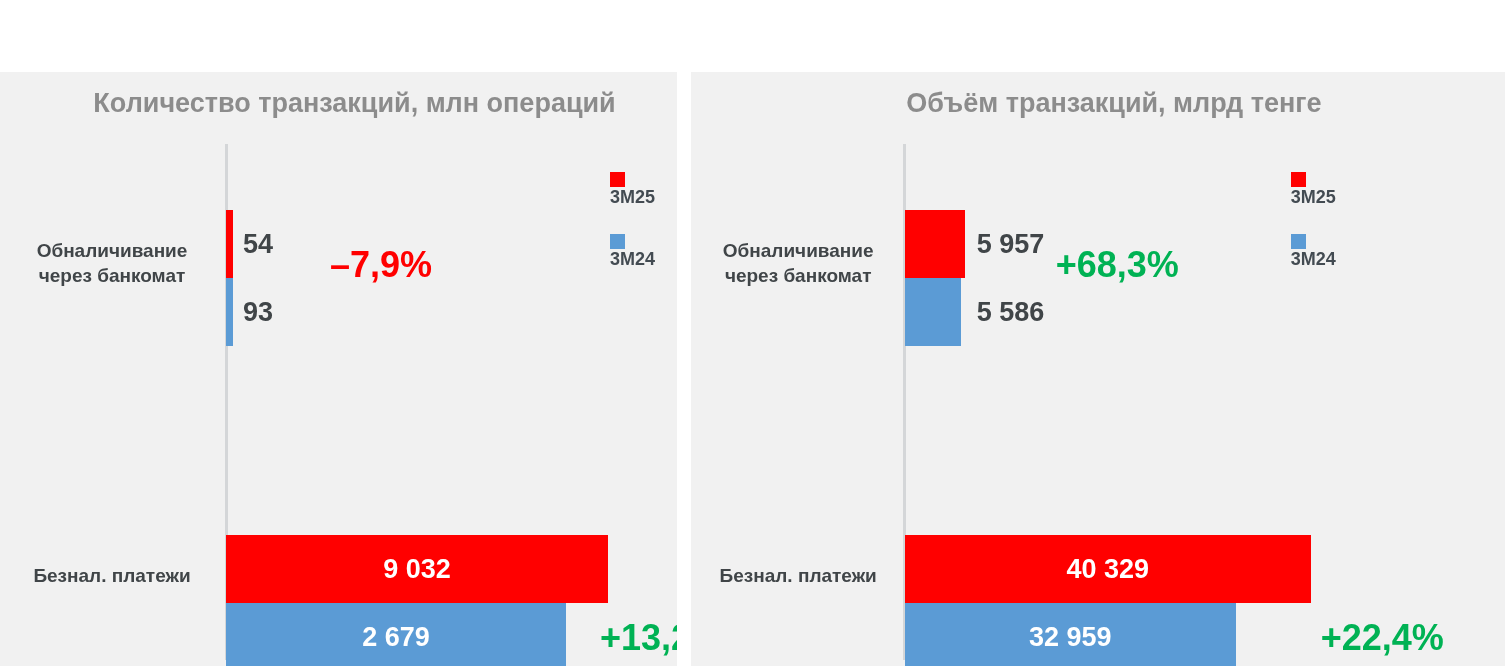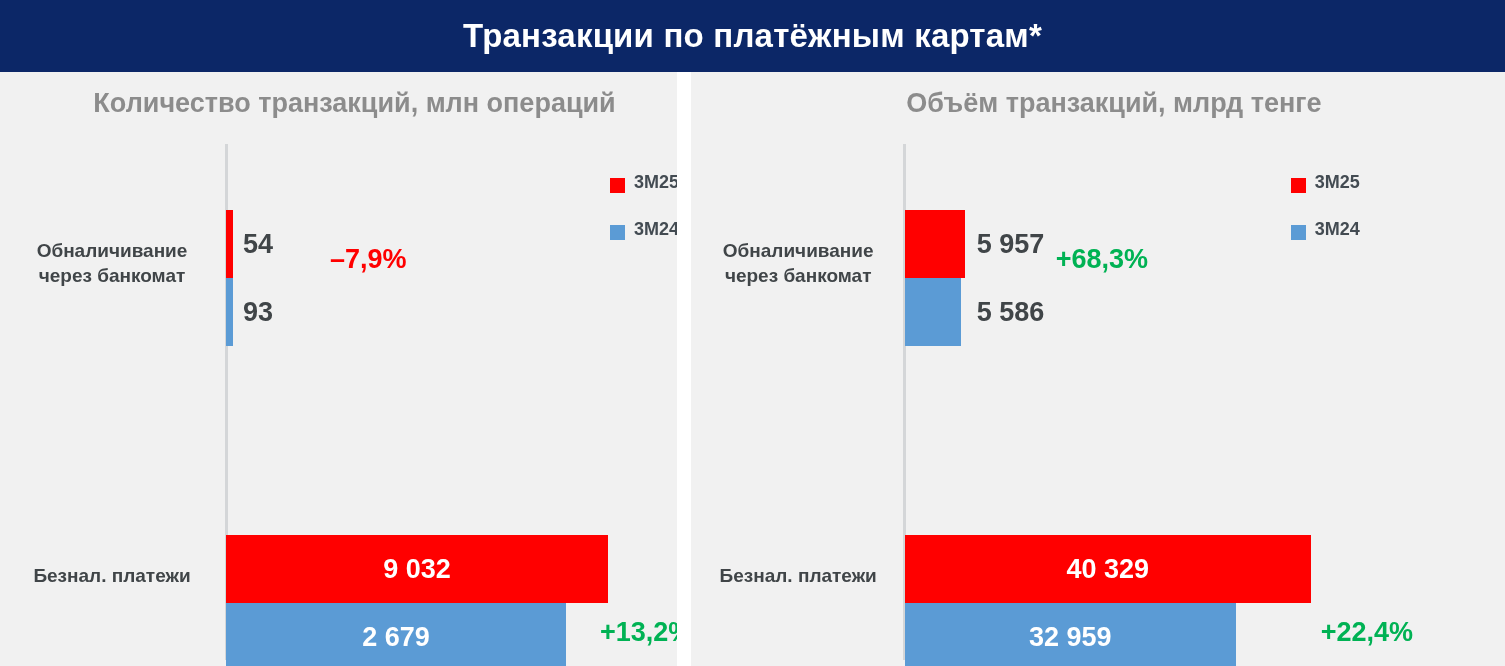--- a/index.html
+++ b/index.html
@@ -95,23 +95,24 @@
 
   
   .legend {
     position: absolute;
     top: 32px;
   }
   .panel-left  .legend { left: 610px; }
   .panel-right .legend { left: 1360px; }
   .legend-item {
     display: flex;
-    align-items: flex-end;
+    align-items: flex-start;
     margin-bottom: 26px;
     white-space: nowrap;
+    flex-direction: column;
   }
   .legend-swatch {
     width: 15px;
     height: 15px;
     margin-right: 9px;
     display: inline-block;
   }
   .legend-label {
     color: #434B52;
     font-size: 18px;
@@ -151,35 +152,32 @@
   }
   .bar-value.inside {
     color: #ffffff;
   }
   .bar-value.outside {
     color: #404548;
   }
 
   .delta {
     position: absolute;
-    font-size: 27px;
+    font-size: 36px;
     font-weight: bold;
     white-space: nowrap;
   }
   .delta.up   { color: #00B254; }
   .delta.down { color: #FF0000; }
 </style>
 </head>
 <body>
 
 <div class="page">
 
-  <div class="title-bar">
-    <div class="title-text">Транзакции по платёжным картам*</div>
-  </div>
 
   <div class="panels">
 
     <div class="panel panel-left">
       <div class="panel-title">Количество транзакций, млн операций</div>
 
       <div class="plot">
         <div class="axis-line"></div>
 
         <div class="legend">

